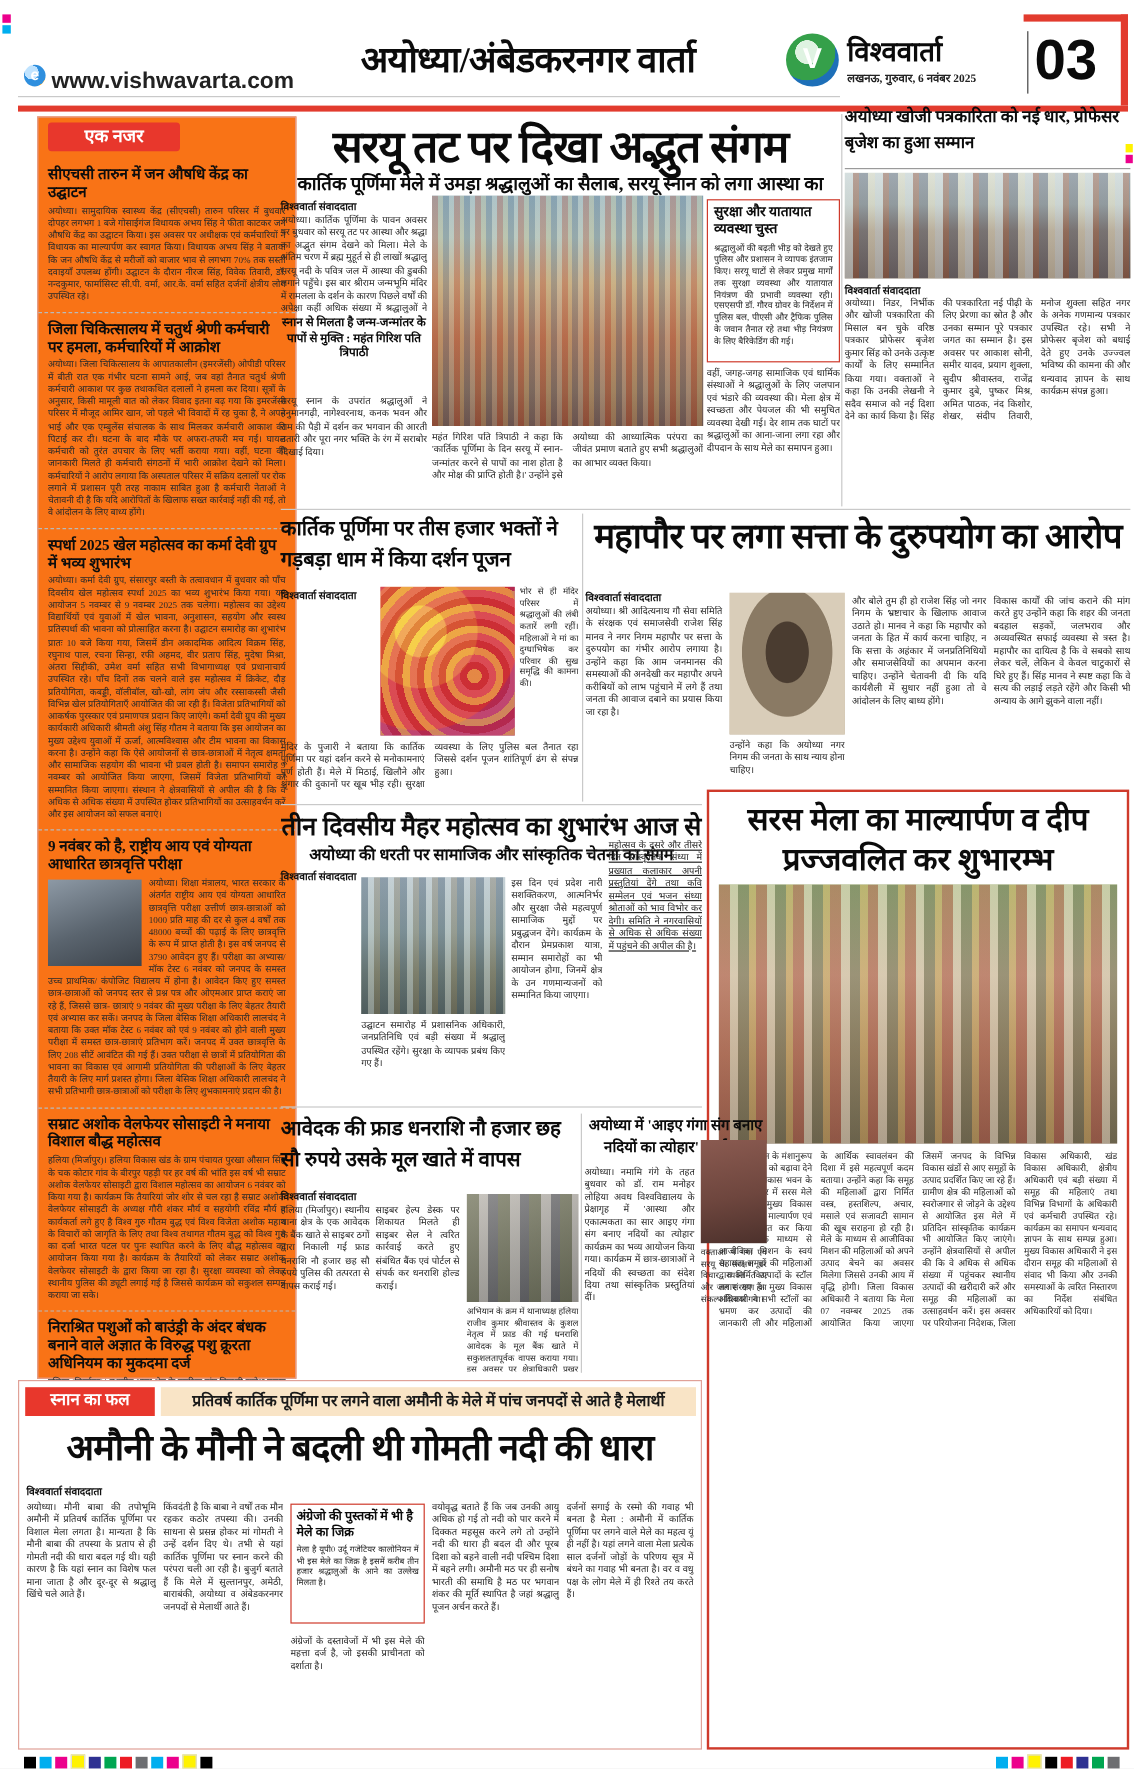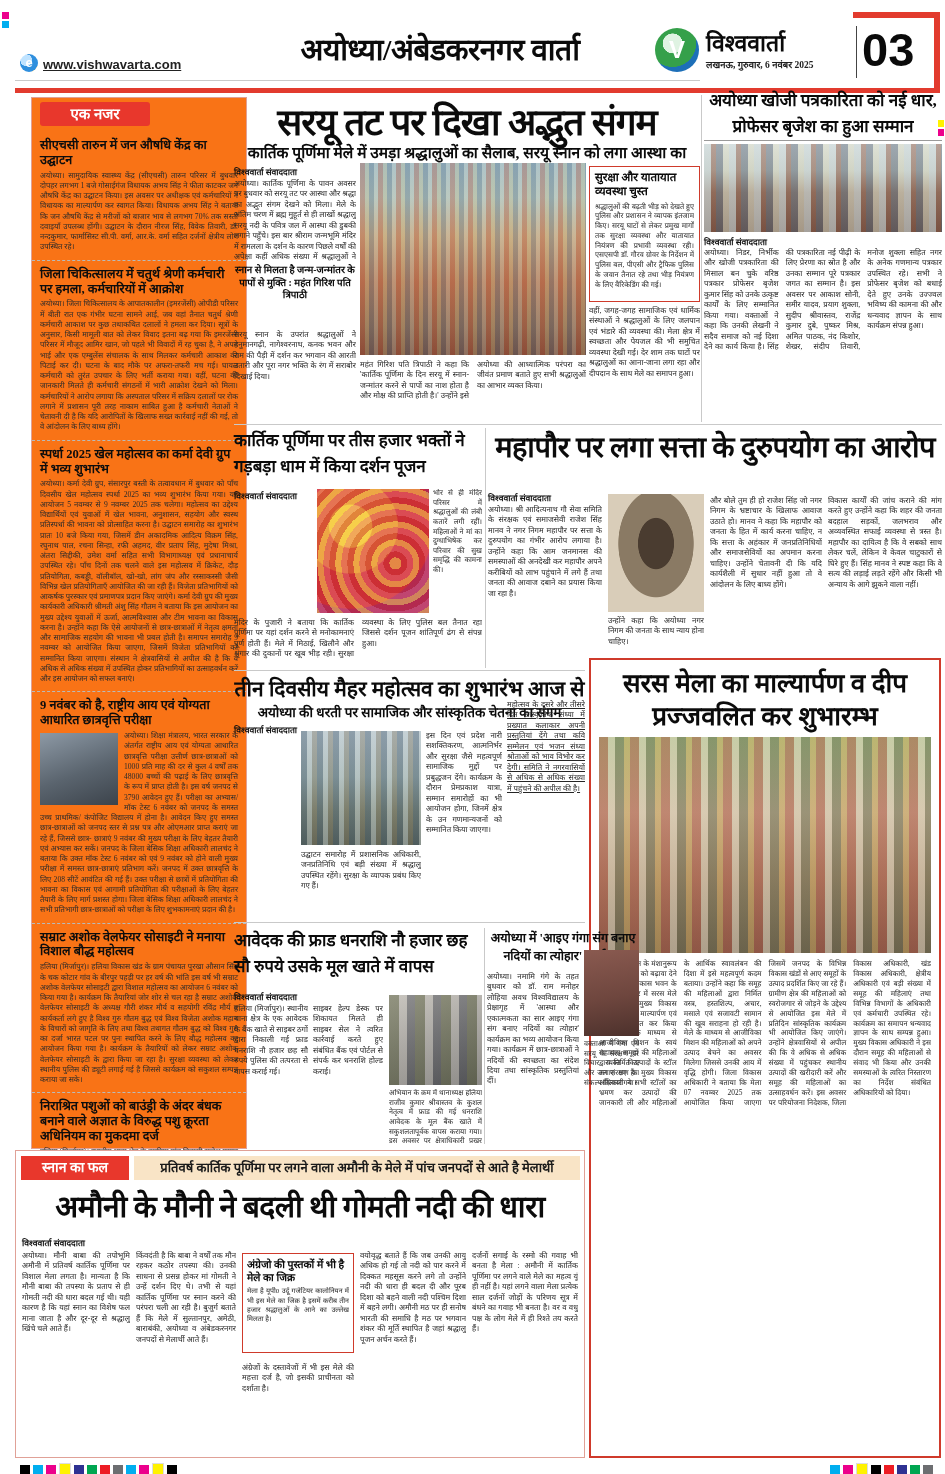--- a/index.html
+++ b/index.html
@@ -27,21 +27,21 @@
     <div style="width:7px;height:7px;background:#00aeef;margin-top:2px;"></div>
   </div>
   <div class="abs" style="right:1px;top:120px;">
     <div style="width:6px;height:7px;background:#fff200;"></div>
     <div style="width:6px;height:7px;background:#ec008c;margin-top:2px;"></div>
   </div>
 
   <div class="abs" style="left:20px;top:54px;width:18px;height:18px;border-radius:50%;
               background:radial-gradient(circle at 35% 35%,#bfe3ff 0 35%,#2f8fde 36% 75%,#f5a61c 76%);
               color:#fff;font:bold 13px 'Liberation Sans',sans-serif;text-align:center;line-height:17px;">e</div>
-  <div class="abs" style="left:43px;top:57px;font-family:'Liberation Sans',sans-serif;font-weight:bold;font-size:13px;color:#222;text-decoration:underline;">www.vishwavarta.com</div>
+  <div class="abs" style="left:43px;top:57px;font-family:'Liberation Sans',sans-serif;font-weight:bold;font-size:19px;color:#222;">www.vishwavarta.com</div>
 
   <h1 class="abs" style="left:230px;top:28px;width:420px;text-align:center;font-size:30px;letter-spacing:-0.5px;">अयोध्या/अंबेडकरनगर वार्ता</h1>
   <div class="abs hline" style="left:15px;top:80px;width:685px;"></div>
 
   <div class="abs" style="left:655px;top:28px;width:44px;height:44px;border-radius:50%;
               background:radial-gradient(circle at 40% 35%,#dff3e2 0 25%,#35a04a 26% 60%,#1d6fb8 61%);
               color:#fff;font:bold 24px 'Liberation Sans',sans-serif;text-align:center;line-height:44px;">V</div>
   <div class="abs" style="left:706px;top:26px;font-size:23px;font-weight:bold;color:#0a0a0a;">विश्ववार्ता</div>
   <div class="abs" style="left:706px;top:58px;font-size:9.5px;font-weight:bold;color:#222;">लखनऊ,   गुरुवार, 6 नवंबर 2025</div>
 
@@ -100,21 +100,21 @@
   </div>
   <div class="abs jtext" style="left:360px;top:360px;width:226px;height:62px;column-count:2;column-gap:8px;">महंत गिरिश पति त्रिपाठी ने कहा कि 'कार्तिक पूर्णिमा के दिन सरयू में स्नान-जन्मांतर करने से पापों का नाश होता है और मोक्ष की प्राप्ति होती है।' उन्होंने इसे अयोध्या की आध्यात्मिक परंपरा का जीवंत प्रमाण बताते हुए सभी श्रद्धालुओं का आभार व्यक्त किया।</div>
 
   <div class="abs jtext" style="left:589px;top:306px;width:111px;height:116px;">वहीं, जगह-जगह सामाजिक एवं धार्मिक संस्थाओं ने श्रद्धालुओं के लिए जलपान एवं भंडारे की व्यवस्था की। मेला क्षेत्र में स्वच्छता और पेयजल की भी समुचित व्यवस्था देखी गई। देर शाम तक घाटों पर श्रद्धालुओं का आना-जाना लगा रहा और दीपदान के साथ मेले का समापन हुआ।</div>
   <div class="abs" style="left:589px;top:166px;width:111px;height:136px;border:1px solid #cf3a2b;padding:4px 5px;box-sizing:border-box;">
     <h3 style="font-size:11.5px;line-height:1.2;margin-bottom:3px;">सुरक्षा और यातायात व्यवस्था चुस्त</h3>
     <div class="jtext" style="font-size:7.3px;height:95px;">श्रद्धालुओं की बढ़ती भीड़ को देखते हुए पुलिस और प्रशासन ने व्यापक इंतजाम किए। सरयू घाटों से लेकर प्रमुख मार्गों तक सुरक्षा व्यवस्था और यातायात नियंत्रण की प्रभावी व्यवस्था रही। एसएसपी डॉ. गौरव ग्रोवर के निर्देशन में पुलिस बल, पीएसी और ट्रैफिक पुलिस के जवान तैनात रहे तथा भीड़ नियंत्रण के लिए बैरिकेडिंग की गई।</div>
   </div>
 
   <div class="abs vline" style="left:701px;top:95px;height:327px;"></div>
-  <h2 class="abs" style="left:704px;top:88px;width:238px;font-size:17px;text-align:center;line-height:1.5;">अयोध्या खोजी पत्रकारिता को नई धार, प्रोफेसर बृजेश का हुआ सम्मान</h2>
+  <h2 class="abs" style="left:704px;top:88px;width:238px;font-size:14px;line-height:1.5;">अयोध्या खोजी पत्रकारिता को नई धार, प्रोफेसर बृजेश का हुआ सम्मान</h2>
   <div class="abs hline" style="left:704px;top:140px;width:238px;background:#9a9a9a;"></div>
   <div class="abs photo" style="left:704px;top:144px;width:238px;height:88px;
               background:linear-gradient(180deg,#cfd8cf 0%,#b9c2b3 30%,#93856f 55%,#6e5c49 100%);">
     <div style="width:100%;height:100%;background:repeating-linear-gradient(90deg,rgba(220,230,240,.5) 0 7px,rgba(140,60,50,.35) 7px 12px,rgba(70,80,120,.35) 12px 19px,rgba(245,240,225,.4) 19px 25px);"></div>
   </div>
   <div class="abs byline" style="left:704px;top:236px;">विश्ववार्ता संवाददाता</div>
   <div class="abs jtext" style="left:704px;top:248px;width:238px;height:172px;column-count:3;column-gap:7px;">अयोध्या। निडर, निर्भीक और खोजी पत्रकारिता की मिसाल बन चुके वरिष्ठ पत्रकार प्रोफेसर बृजेश कुमार सिंह को उनके उत्कृष्ट कार्यों के लिए सम्मानित किया गया। वक्ताओं ने कहा कि उनकी लेखनी ने सदैव समाज को नई दिशा देने का कार्य किया है। सिंह की पत्रकारिता नई पीढ़ी के लिए प्रेरणा का स्रोत है और उनका सम्मान पूरे पत्रकार जगत का सम्मान है। इस अवसर पर आकाश सोनी, समीर यादव, प्रयाग शुक्ला, सुदीप श्रीवास्तव, राजेंद्र कुमार दुबे, पुष्कर मिश्र, अमित पाठक, नंद किशोर, शेखर, संदीप तिवारी, मनोज शुक्ला सहित नगर के अनेक गणमान्य पत्रकार उपस्थित रहे। सभी ने प्रोफेसर बृजेश को बधाई देते हुए उनके उज्ज्वल भविष्य की कामना की और धन्यवाद ज्ञापन के साथ कार्यक्रम संपन्न हुआ।</div>
 
   <div class="abs hline" style="left:234px;top:424px;width:708px;"></div>
 

